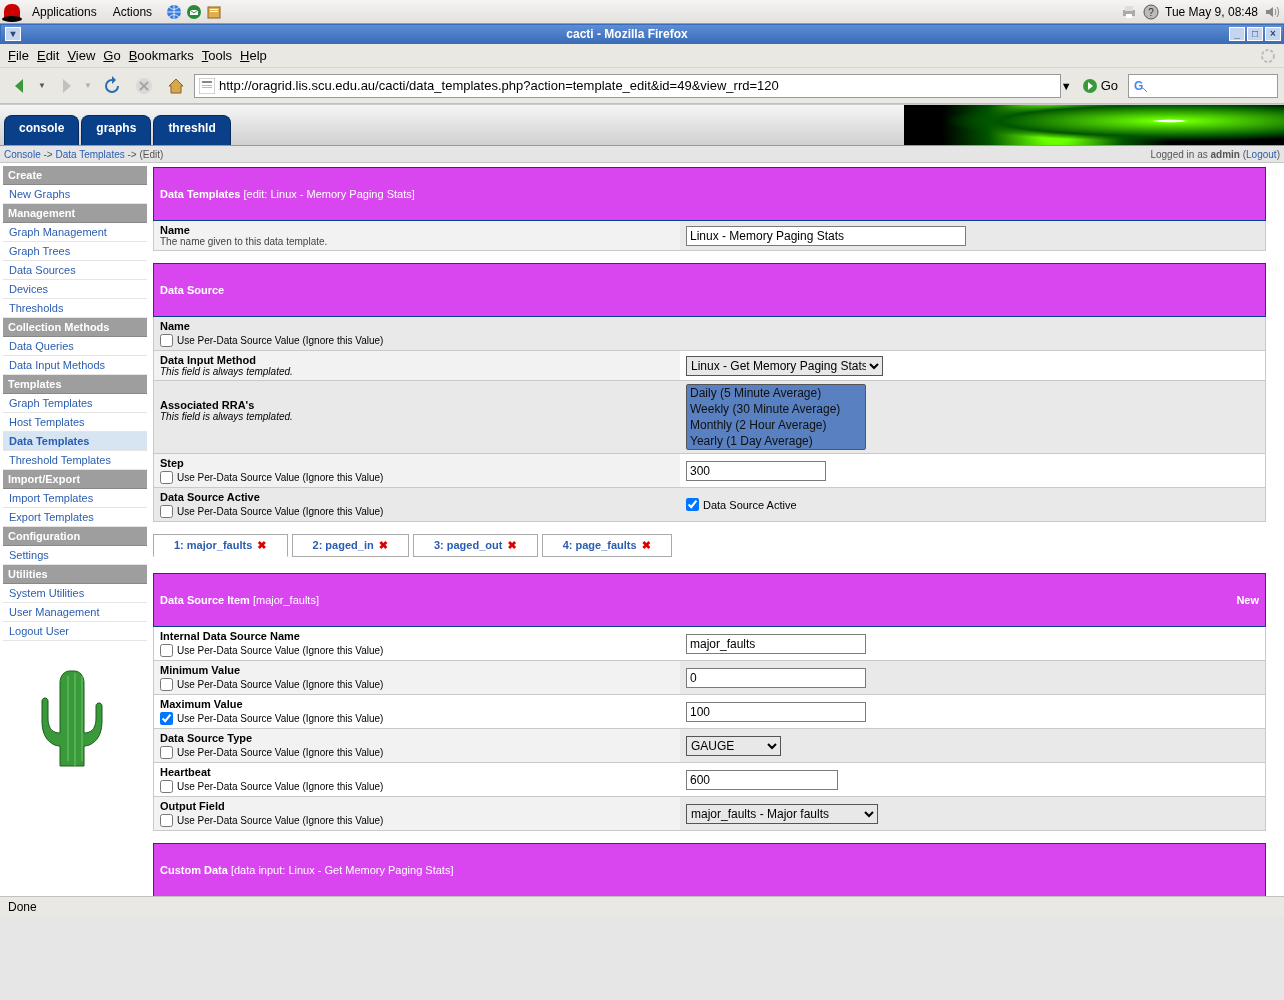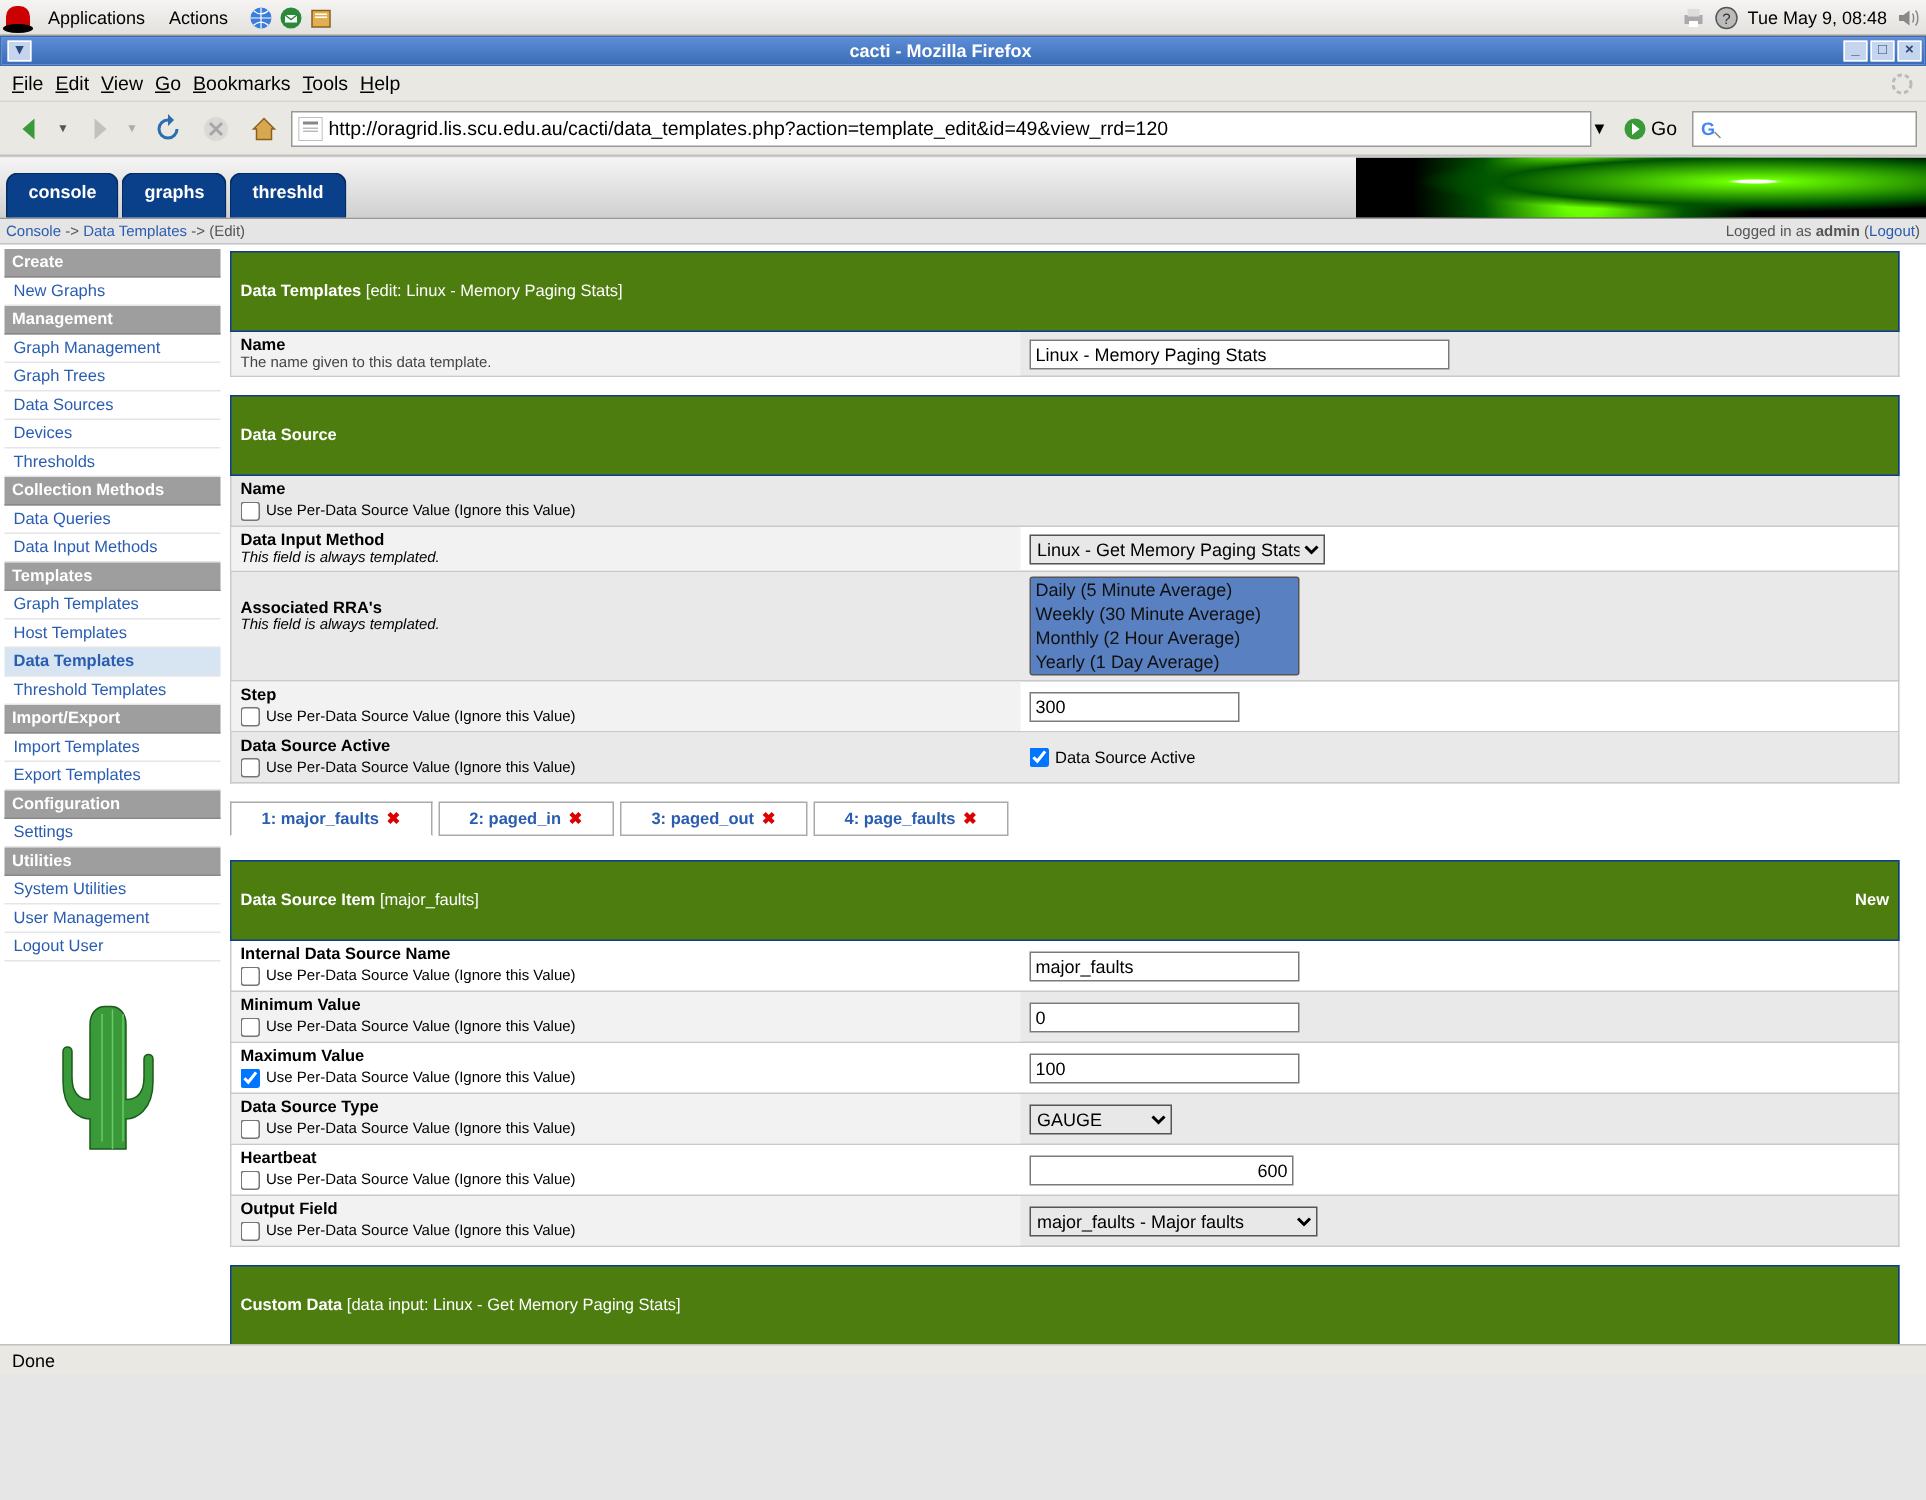--- a/index.html
+++ b/index.html
@@ -52,21 +52,21 @@
 
 
 .sidebar { width:144px; background:#fff; margin:3px 0 0 3px; }
 .side-header { background:#9e9e9e; color:#fff; font-weight:bold; padding:3px 5px; font-size:11px; border-bottom:1px solid #888;}
 .side-link { display:block; padding:3px 6px; font-size:11px; color:#2a5db0; text-decoration:none; border-bottom:1px solid #e5e5e5; }
 .side-link.active { background:#d7e5f2; font-weight:bold; }
 .cactus-logo { margin:20px auto 0; display:block; width:70px; height:120px; }
 
 
 .main { flex:1; padding:4px 18px 4px 6px; overflow-y:auto; }
-.panel-header { background:#4d7c0f; color:#fff; font-weight:bold; padding:20px 6px; font-size:11px; border:1px solid #0b3d91; }
+.panel-header { background:#d946ef; color:#fff; font-weight:bold; padding:20px 6px; font-size:11px; border:1px solid #0b3d91; }
 .panel-header .sub { font-weight:normal; }
 .panel-header .new-link { float:right; font-weight:bold; color:#fff; }
 .form-row { display:flex; border:1px solid #c9c9c9; border-top:none; }
 .form-row:nth-child(even) .label-cell { background:#f2f2f2; }
 .form-row.alt { background:#e9e9e9; }
 .label-cell { width:526px; padding:3px 6px; font-size:10px; }
 .label-cell .title { font-weight:bold; font-size:11px; }
 .label-cell .desc { color:#444; }
 .label-cell .hint { font-style:italic; }
 .per-data { display:flex; align-items:center; gap:4px; margin-top:2px; }
@@ -419,21 +419,21 @@
 
       <div class="form-row">
         <div class="label-cell">
           <div class="title">Heartbeat</div>
           <div class="per-data">
                 <input type="checkbox" style="">
                 <span>Use Per-Data Source Value (Ignore this Value)</span>
               </div>
         </div>
         <div class="input-cell">
-              <input type="text" style="width: 176px; text-align: right;" value="600">
+              <input type="text" style="width: 152px;" value="600">
             </div>
       </div>
 
       <div class="form-row alt">
         <div class="label-cell">
           <div class="title">Output Field</div>
           <div class="per-data">
                 <input type="checkbox" style="">
                 <span>Use Per-Data Source Value (Ignore this Value)</span>
               </div>

